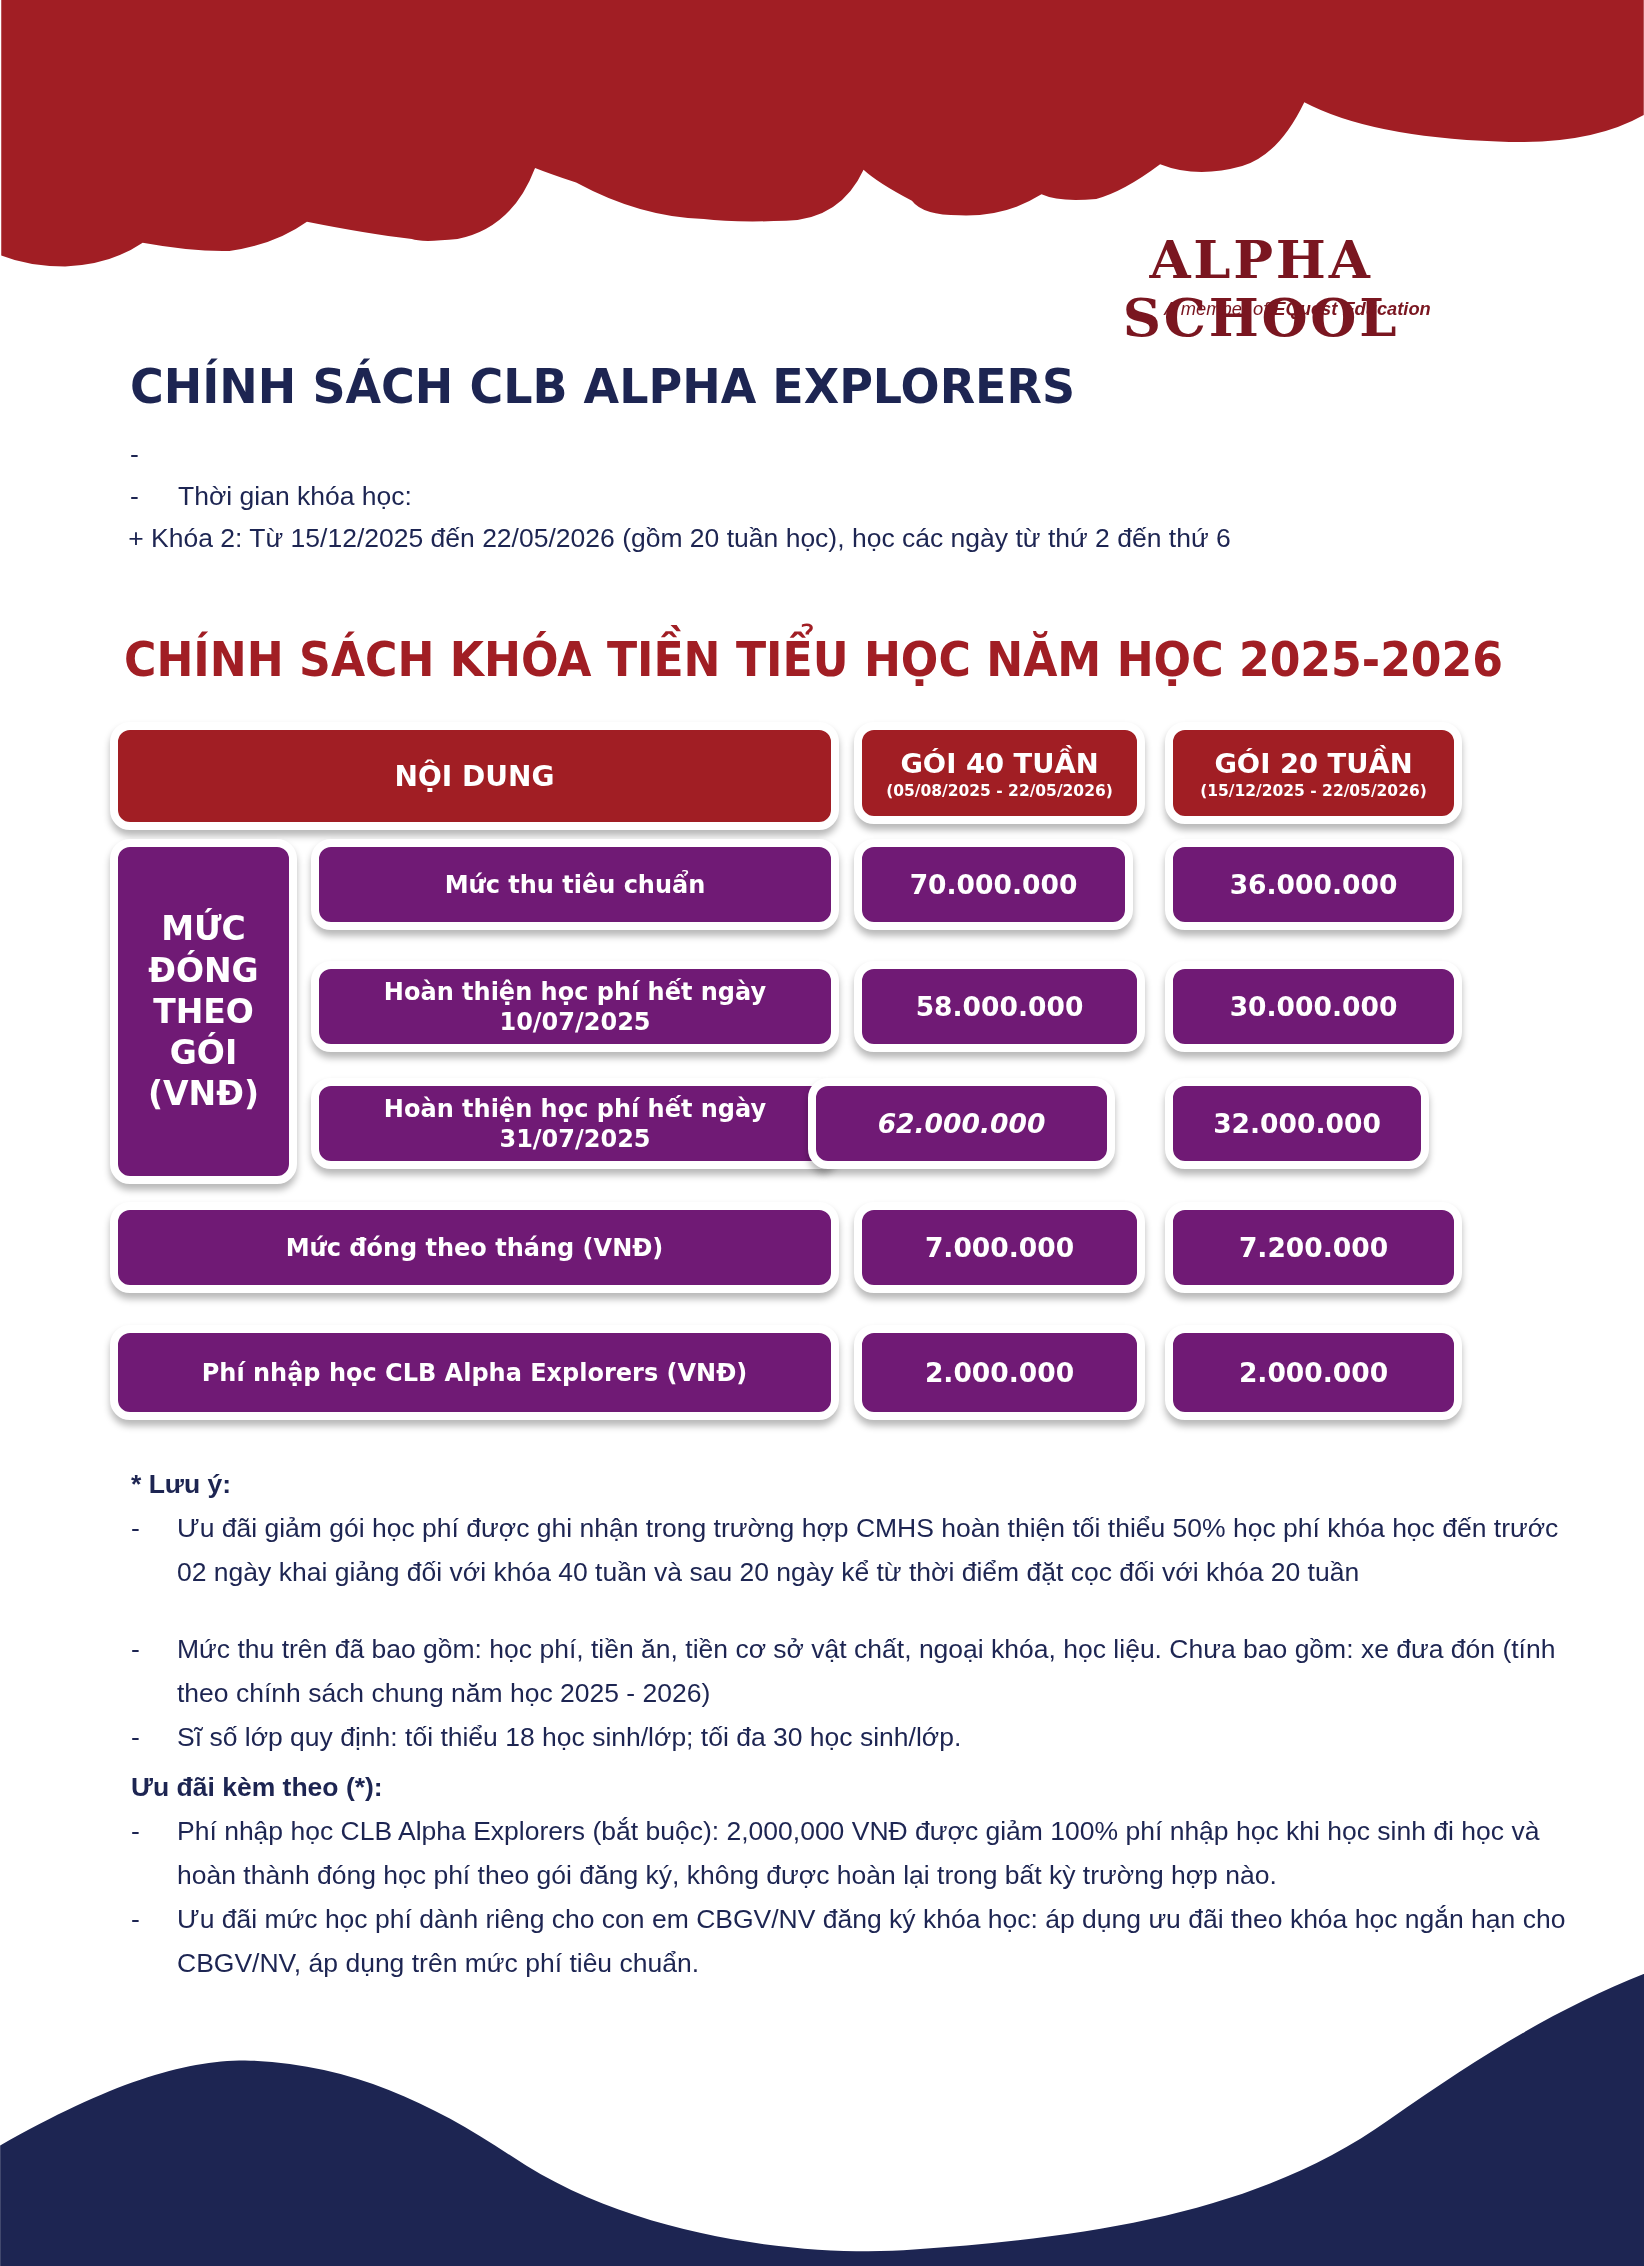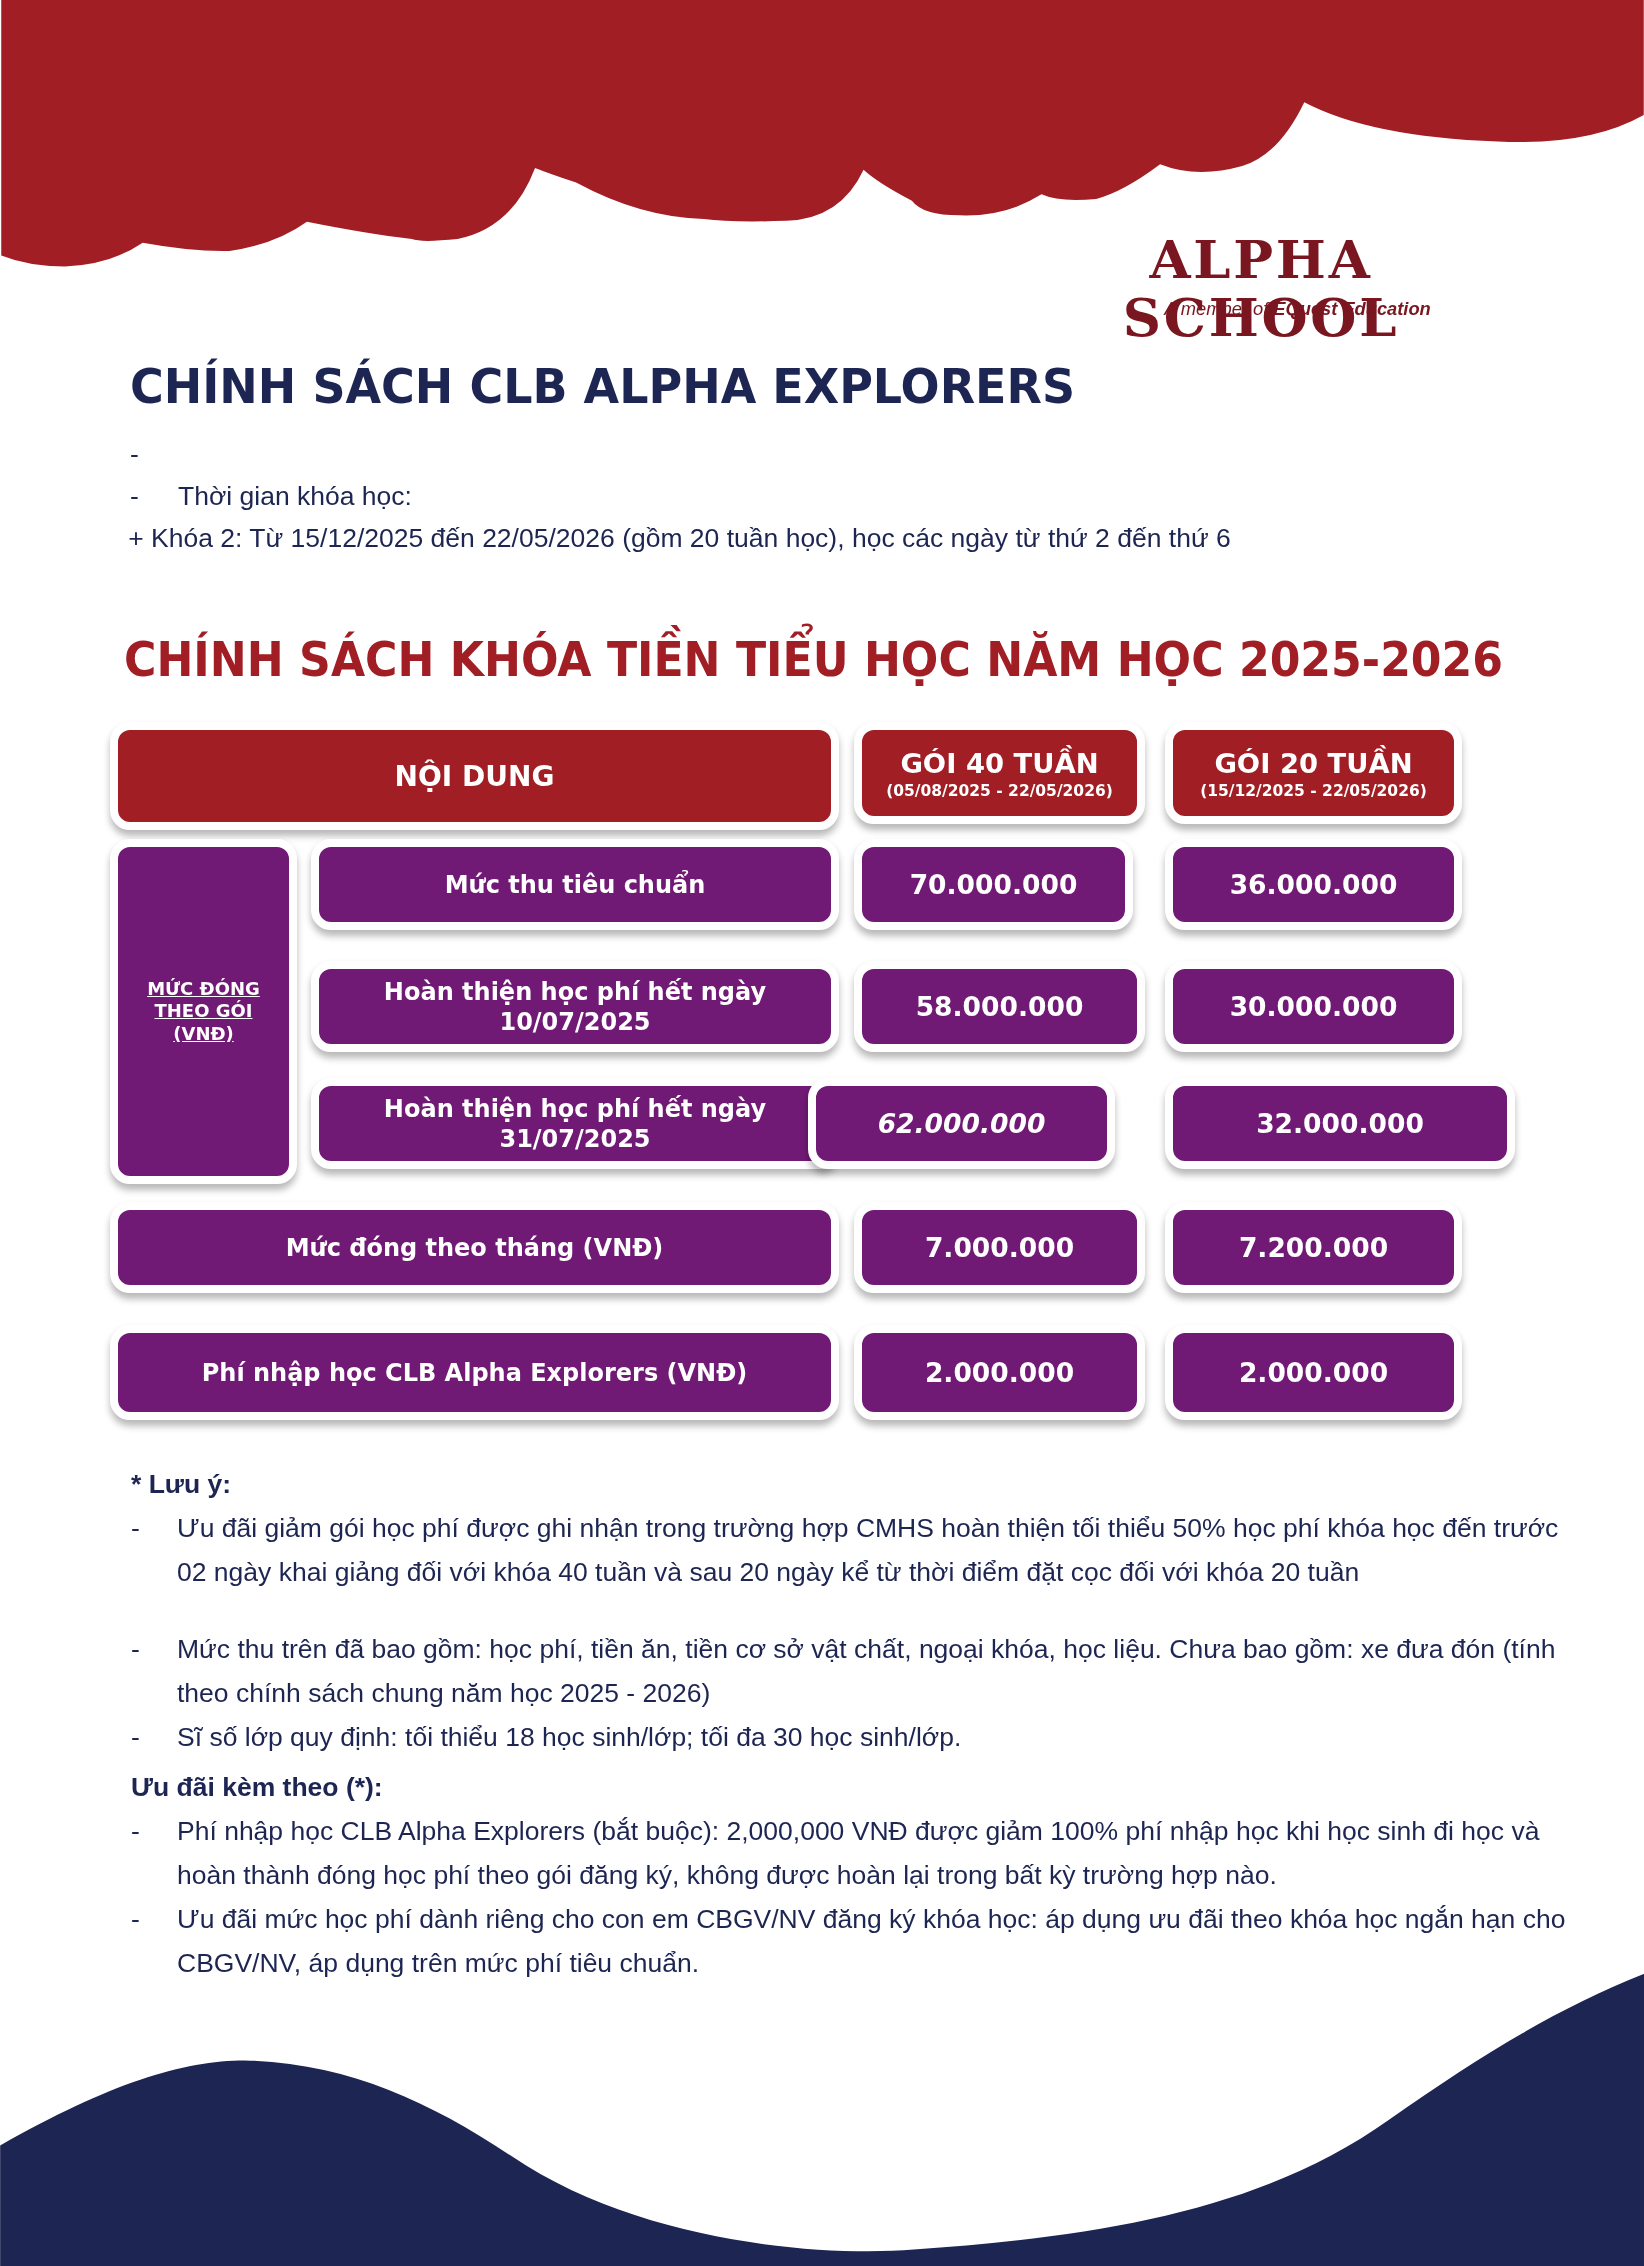--- a/index.html
+++ b/index.html
@@ -49,21 +49,21 @@
     color: #ffffff; font-family: "DejaVu Sans", sans-serif; font-weight: bold;
   }
   .cell.red { background: #a11e24; }
   .cell.navy { background: #701a75; }
   .cell .inner { line-height: 1.25; }
   .hdr-main { font-size: 28px; }
   .hdr-pkg .t1 { font-size: 27.4px; display: block; line-height: 35px; }
   .hdr-pkg .t2 { font-size: 15.5px; display: block; line-height: 20px; }
   .lbl { font-size: 24px; }
   .val { font-size: 26.5px; }
-  .side { font-size: 18px; line-height: 38px; text-decoration: underline; }
+  .side { font-size: 33px; line-height: 38px; }
 
   
   .notes { left: 131px; top: 1462px; width: 1444px; font-family: "Liberation Sans", sans-serif;
     font-size: 26.5px; line-height: 44px; color: #1d2552; }
   .notes .title { font-weight: bold; font-size: 26.5px; }
   .notes .item { display: flex; }
   .notes .item .dash { width: 46px; flex: 0 0 46px; }
   .notes .item .txt { flex: 1; }
   .notes .gap { height: 33px; }
   .notes .sec2 { margin-top: 5.5px; }
@@ -159,21 +159,21 @@
 
 <div class="cell navy lbl" style="left:311px; top:1078px; width:528px; height:91px;">
   <span class="inner">
       <span style="display:block">Hoàn thiện học phí hết ngày</span>
       <span style="display:block">31/07/2025</span>
     </span>
 </div>
 <div class="cell navy val" style="left:808px; top:1078px; width:307px; height:91px;font-style:italic;">
   <span class="inner">62.000.000</span>
 </div>
-<div class="cell navy val" style="left:1165px; top:1078px; width:350px; height:91px;">
+<div class="cell navy val" style="left:1165px; top:1078px; width:264px; height:91px;">
   <span class="inner">32.000.000</span>
 </div>
 
 <div class="cell navy lbl" style="left:110px; top:1202px; width:729px; height:91px;">
   <span class="inner">Mức đóng theo tháng (VNĐ)</span>
 </div>
 <div class="cell navy val" style="left:854px; top:1202px; width:291px; height:91px;">
   <span class="inner">7.000.000</span>
 </div>
 <div class="cell navy val" style="left:1165px; top:1202px; width:297px; height:91px;">

